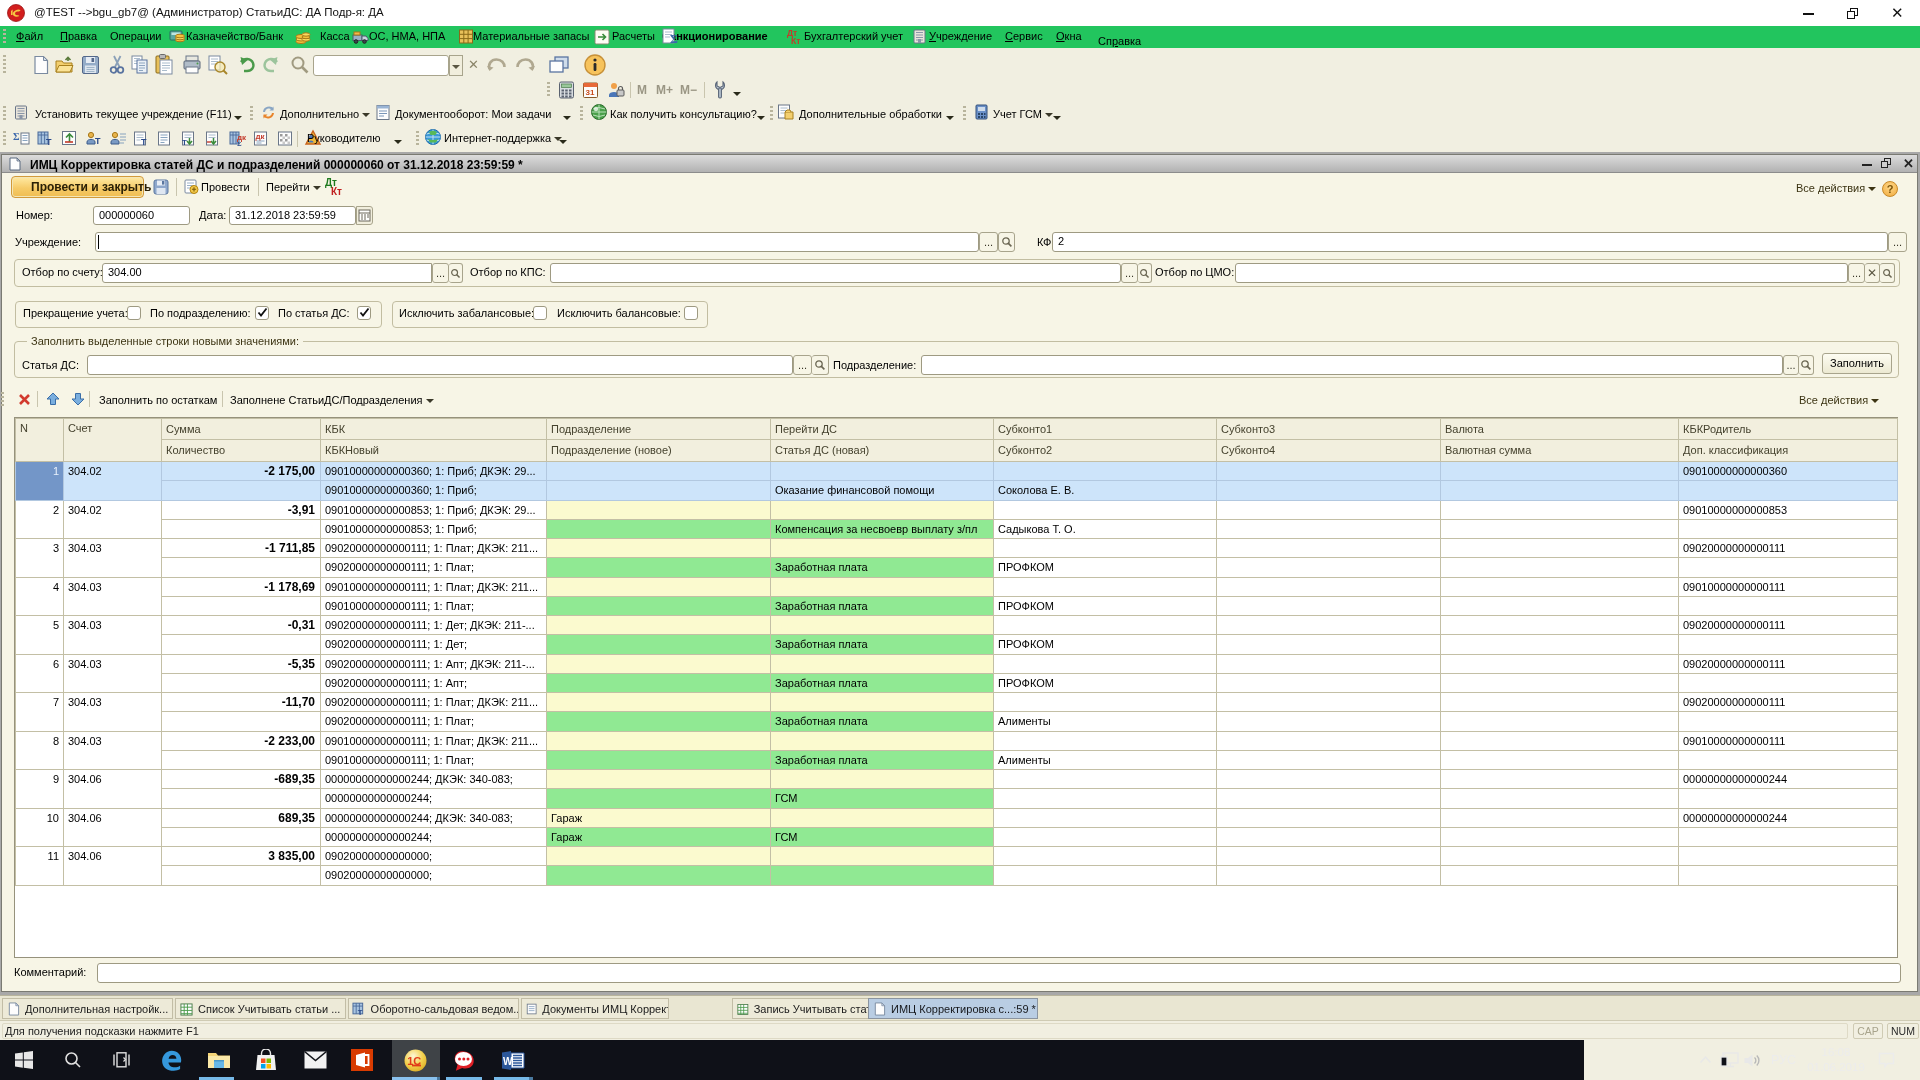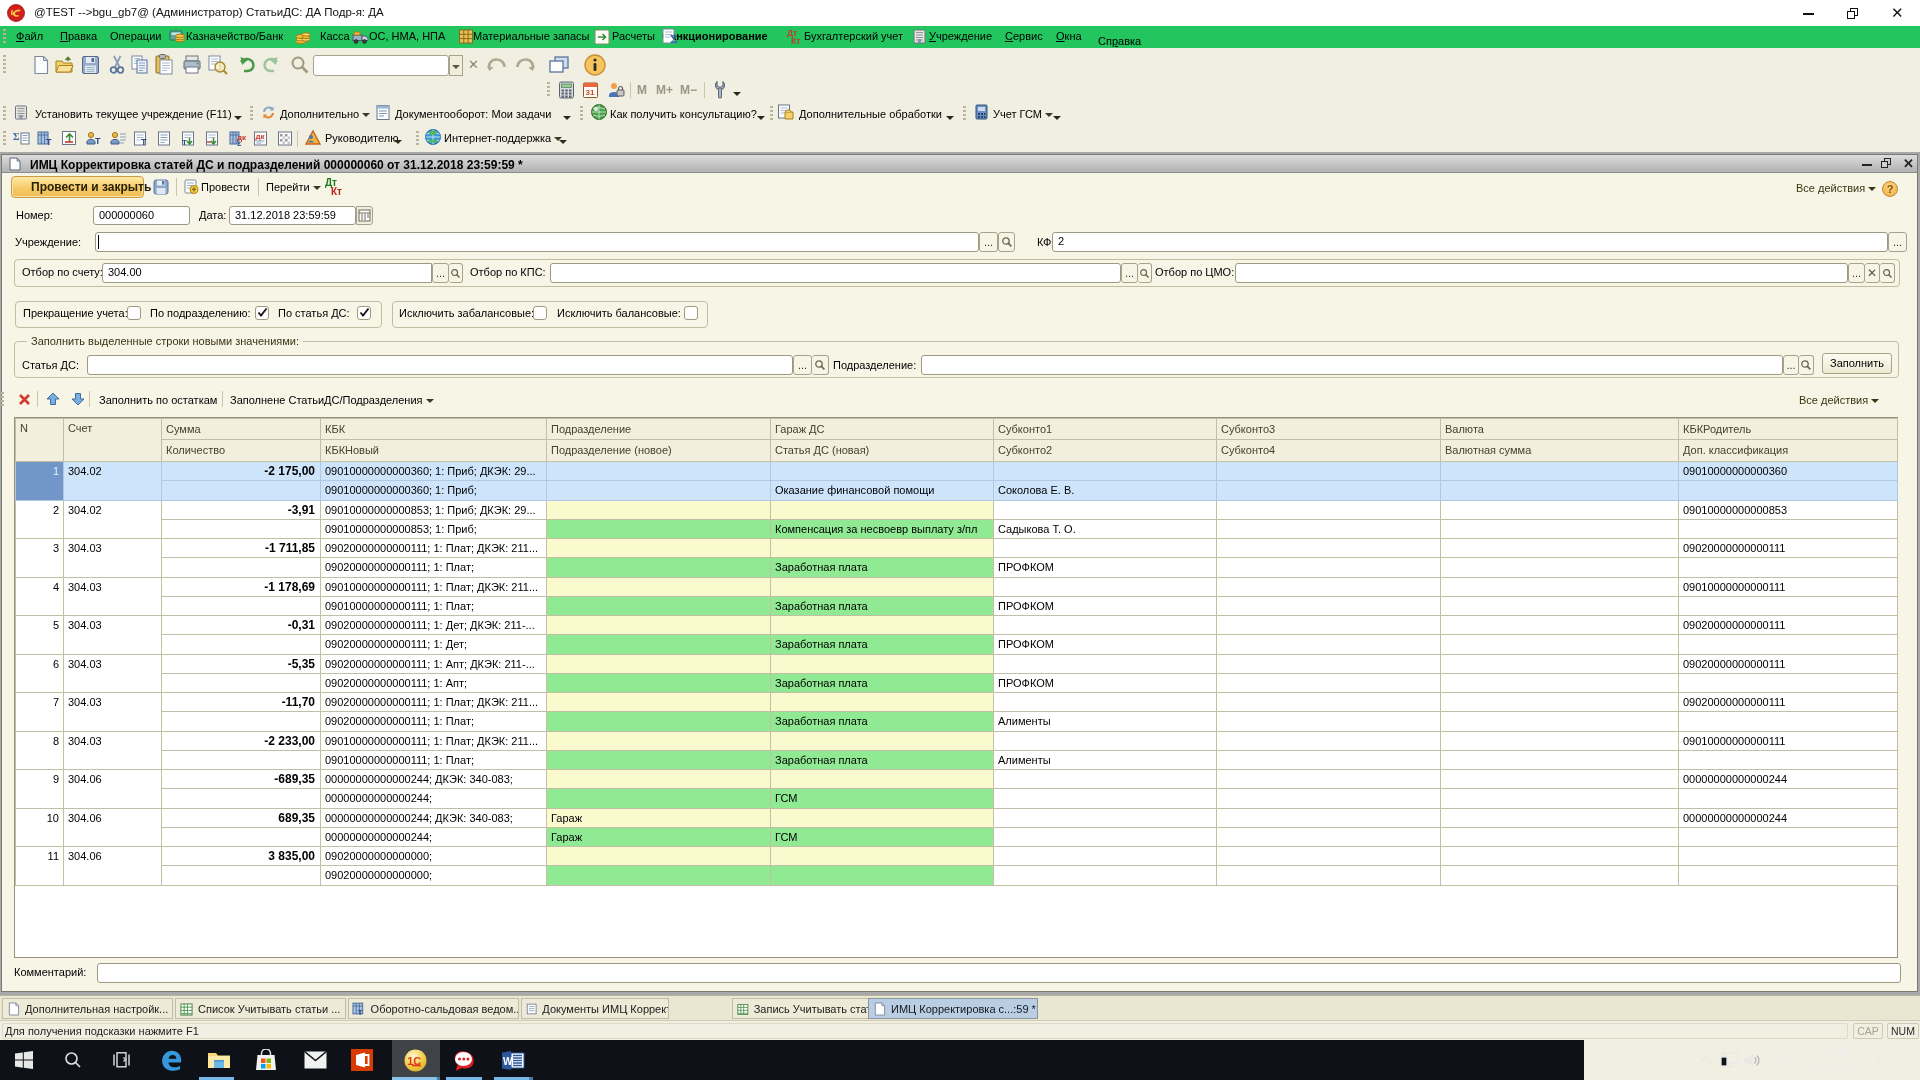--- a/index.html
+++ b/index.html
@@ -369,21 +369,21 @@
         <rect x="5.5" y="11.5" width="2.5" height="2.5" fill="#c8c8c8"></rect>
         <rect x="10.5" y="11.5" width="2.5" height="2.5" fill="#c8c8c8"></rect>
       </g>
     </svg>
 <div class="vsep" style="left:297px;top:5px;height:16px;"></div>
 <svg class="abs" style="left:304px;top:3px" width="19" height="18" viewBox="0 0 19 18">
       <path d="M2 15 L9 2 L16 15Z" fill="#f0b83a" stroke="#c8641e" stroke-width="1.4"></path>
       <circle cx="7" cy="8" r="2" fill="#4a76b8"></circle>
       <path d="M4.5 13.5 c0-2.8 5-2.8 5 0Z" fill="#4a76b8"></path>
     </svg>
-<div class="lbl" style="left:325px;top:6px;">Руководителю</div>
+<div class="lbl" style="left:307px;top:6px;">Руководителю</div>
 <span class="arr" style="position:absolute;left:394px;top:14px;border-top-color:#2a2a1a;"></span>
 <div class="grip" style="left:416px;top:5px;height:16px;"></div>
 <svg class="abs" style="left:424px;top:2px" width="18" height="18" viewBox="0 0 18 18">
       <circle cx="9" cy="9" r="7.5" fill="#3a9ad8" stroke="#1a6aa8"></circle>
       <path d="M2.5 6 q6.5-3 13 0 M2.5 12 q6.5 3 13 0 M9 1.5 v15 M1.5 9 h15" stroke="#bfe0f4" stroke-width="1" fill="none"></path>
       <path d="M5 4 q4-2.5 8 0 l-1.5 3 -5 0Z" fill="#58b858"></path>
       <path d="M4 11 q5 2 10 0 l-2 3.5 -6 0Z" fill="#58b858"></path>
     </svg>
 <div class="lbl" style="left:444px;top:6px;">Интернет-поддержка <span class="arr"></span></div>
 <span class="arr" style="position:absolute;left:559px;top:14px;border-top-color:#2a2a1a;"></span>
@@ -553,21 +553,21 @@
         <col style="width:238px">
         <col style="width:219px">
       </colgroup>
 <tbody>
         <tr class="hr" style="height:20.5px">
           <td rowspan="2" class="pl" style="vertical-align:top;padding-top:3px;">N</td>
           <td rowspan="2" class="pl top">Счет</td>
           <td class="pl">Сумма</td>
           <td class="pl">КБК</td>
           <td class="pl">Подразделение</td>
-          <td class="pl">Гараж ДС</td>
+          <td class="pl">Перейти ДС</td>
           <td class="pl">Субконто1</td>
           <td class="pl">Субконто3</td>
           <td class="pl">Валюта</td>
           <td class="pl">КБКРодитель</td>
         </tr>
 <tr class="hr" style="height:22.5px">
           <td class="pl">Количество</td>
           <td class="pl">КБКНовый</td>
           <td class="pl">Подразделение (новое)</td>
           <td class="pl">Статья ДС (новая)</td>

